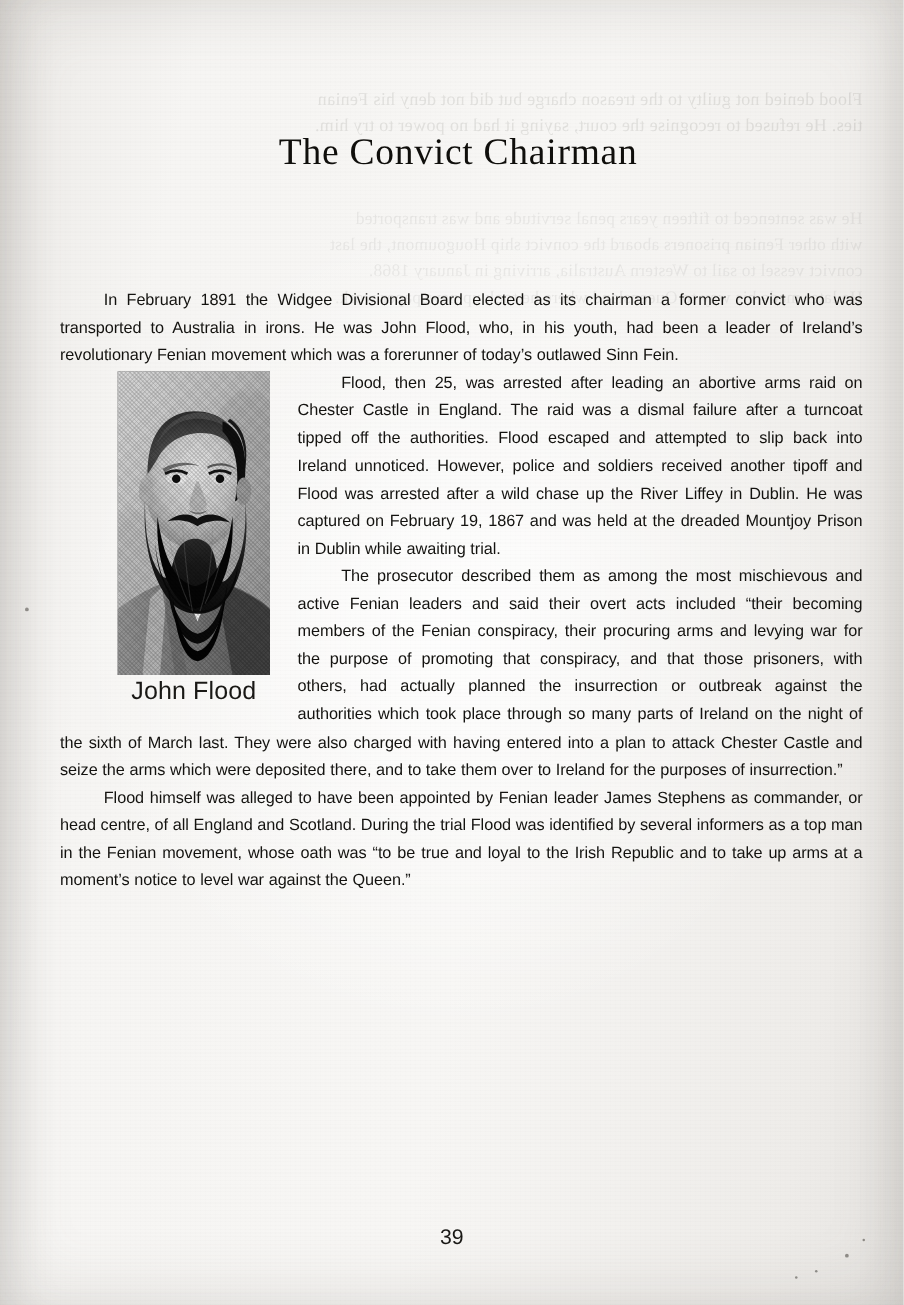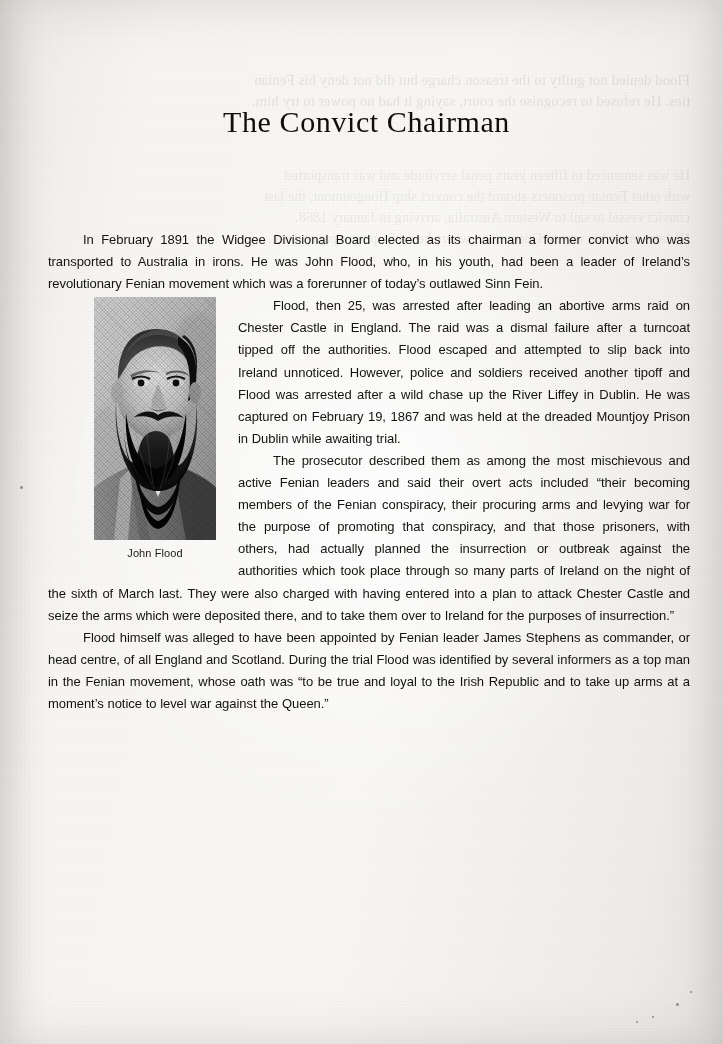--- a/index.html
+++ b/index.html
@@ -135,21 +135,21 @@
     opacity: 0.38;
     mix-blend-mode: multiply;
     background-image:
       repeating-linear-gradient(45deg, rgba(0,0,0,0.30) 0 1px, rgba(0,0,0,0) 1px 2.4px),
       repeating-linear-gradient(-45deg, rgba(0,0,0,0.22) 0 1px, rgba(0,0,0,0) 1px 2.4px);
   }
   #caption {
     margin-top: 5px;
     text-align: center;
     font-family: "Liberation Sans", "DejaVu Sans", sans-serif;
-    font-size: 11px;
+    font-size: 20px;
     line-height: 17px;
     color: #1a1916;
     letter-spacing: 0.1px;
   }
 
   #folio {
     position: absolute;
     left: 0;
     right: 0;
     top: 979px;
@@ -298,20 +298,21 @@
         <div class="halftone"></div>
       </div>
       <figcaption id="caption">John Flood</figcaption>
     </figure>
 
     <p class="para">Flood, then 25, was arrested after leading an abortive arms raid on Chester Castle in England. The raid was a dismal failure after a turncoat tipped off the authorities. Flood escaped and attempted to slip back into Ireland unnoticed. However, police and soldiers received another tipoff and Flood was arrested after a wild chase up the River Liffey in Dublin. He was captured on February 19, 1867 and was held at the dreaded Mountjoy Prison in Dublin while awaiting trial.</p>
     <p class="para">The prosecutor described them as among the most mischievous and active Fenian leaders and said their overt acts included “their becoming members of the Fenian conspiracy, their procuring arms and levying war for the purpose of promoting that conspiracy, and that those prisoners, with others, had actually planned the insurrection or outbreak against the authorities which took place through so many parts of Ireland on the night of the sixth of March last. They were also charged with having entered into a plan to attack Chester Castle and seize the arms which were deposited there, and to take them over to Ireland for the purposes of insurrection.”</p>
     <p class="para last-left">Flood himself was alleged to have been appointed by Fenian leader James Stephens as commander, or head centre, of all England and Scotland. During the trial Flood was identified by several informers as a top man in the Fenian movement, whose oath was “to be true and loyal to the Irish Republic and to take up arms at a moment’s notice to level war against the Queen.”</p>
   </div>
 
+  <div id="folio">39</div>
 
   <span class="speck" style="left:20px;  top:486px; width:3px; height:3px;"></span>
   <span class="speck" style="left:676px; top:1003px; width:3px; height:3px;"></span>
   <span class="speck" style="left:652px; top:1016px; width:2px; height:2px;"></span>
   <span class="speck" style="left:690px; top:991px; width:2px; height:2px;"></span>
   <span class="speck" style="left:636px; top:1021px; width:2px; height:2px;"></span>
 
   <div id="vignette"></div>
   <div id="grain"></div>
 </div>

